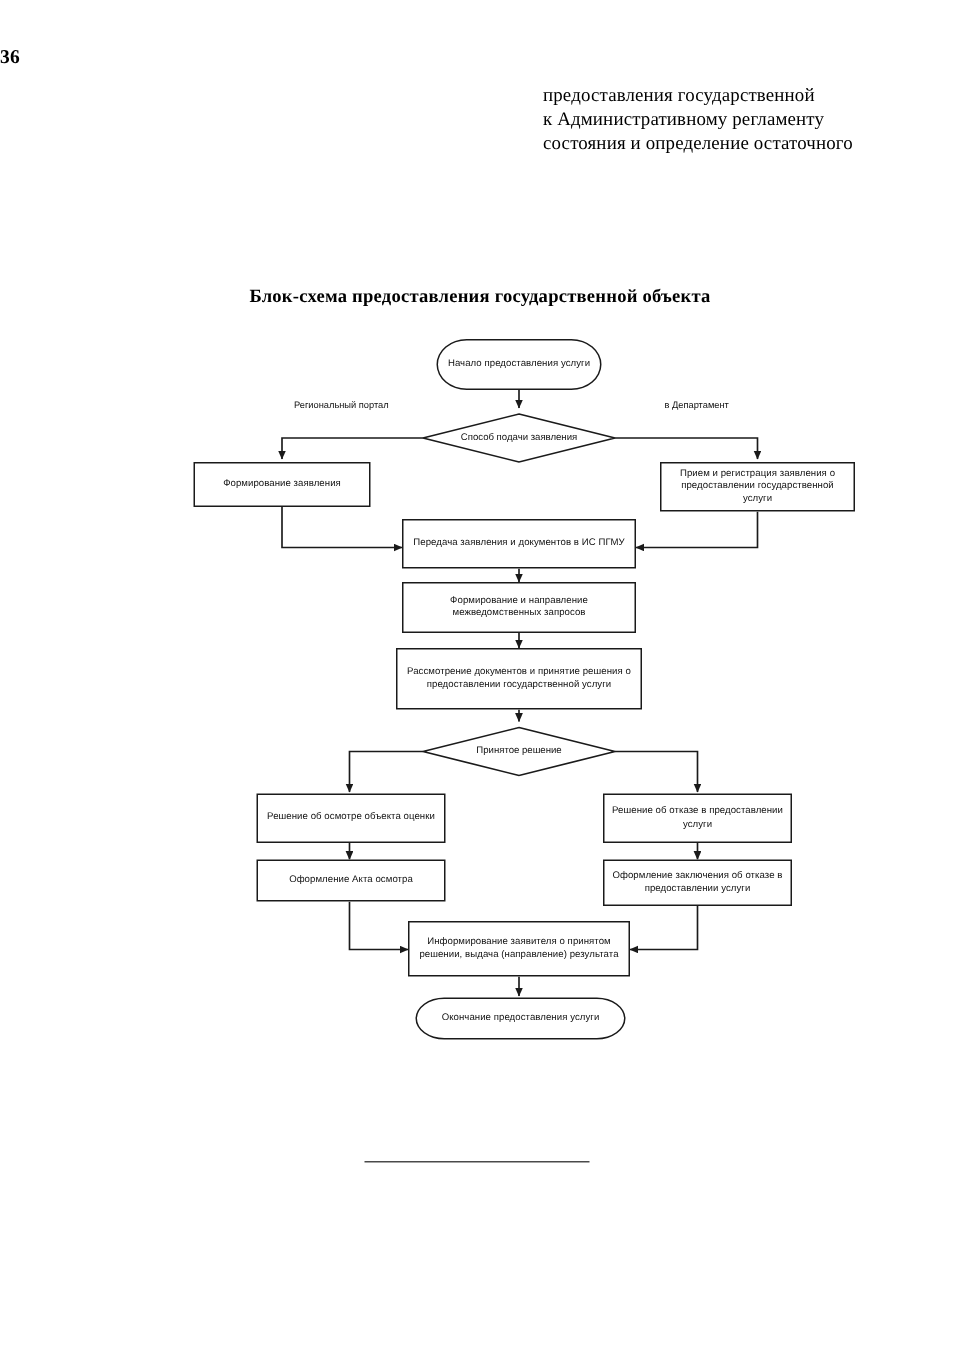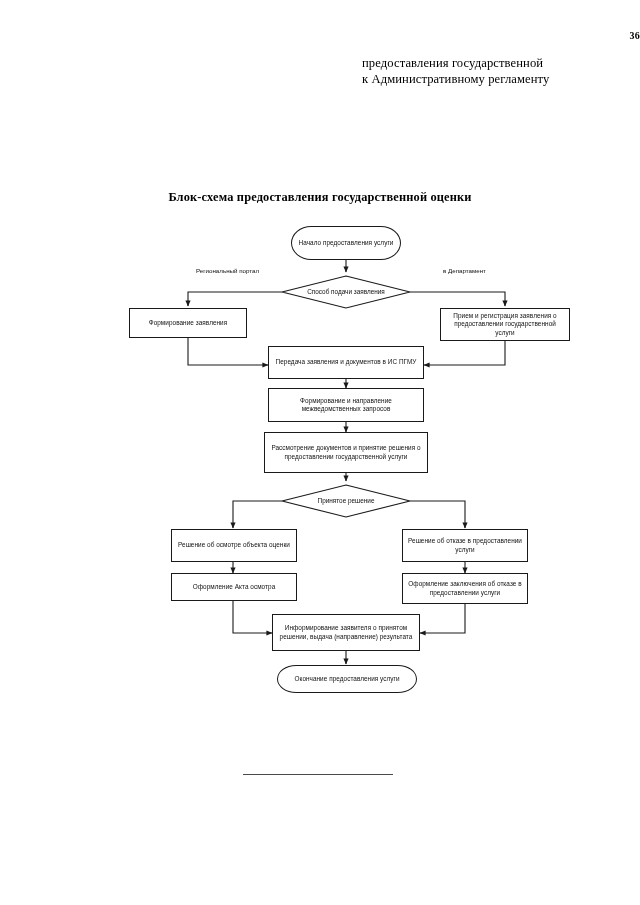--- a/index.html
+++ b/index.html
@@ -17,22 +17,22 @@
     color: #000000;
     -webkit-font-smoothing: none;
   }
 
   
   .page-number {
     position: absolute;
     top: 30px;
     left: 0;
     width: 640px;
-    text-align: right;
-    font-size: 10px;
+    text-align: left;
+    font-size: 13px;
     font-weight: bold;
     letter-spacing: 0.2px;
   }
 
   .appendix-block {
     position: absolute;
     top: 55px;
     left: 362px;
     width: 262px;
     font-size: 12.6px;
@@ -115,23 +115,24 @@
   }
 </style>
 </head>
 <body>
 
 <div class="page-number">36</div>
 
 <div class="appendix-block">
   <div>предоставления государственной</div>
   <div>к Административному регламенту</div>
+  <div>состояния и определение остаточного</div>
 </div>
 
-<div class="doc-title">Блок-схема предоставления государственной оценки</div>
+<div class="doc-title">Блок-схема предоставления государственной объекта</div>
 
 <div class="chart">
 <svg width="640" height="905" viewBox="0 0 640 905" xmlns="http://www.w3.org/2000/svg">
   <defs>
     <marker id="arrow" markerWidth="7" markerHeight="7" refX="5.6" refY="2.6" orient="auto" markerUnits="userSpaceOnUse">
       <path d="M0,0 L6,2.6 L0,5.2 z" fill="#1a1a1a"></path>
     </marker>
   </defs>
   <g stroke="#1a1a1a" stroke-width="1.1" fill="none">
 

